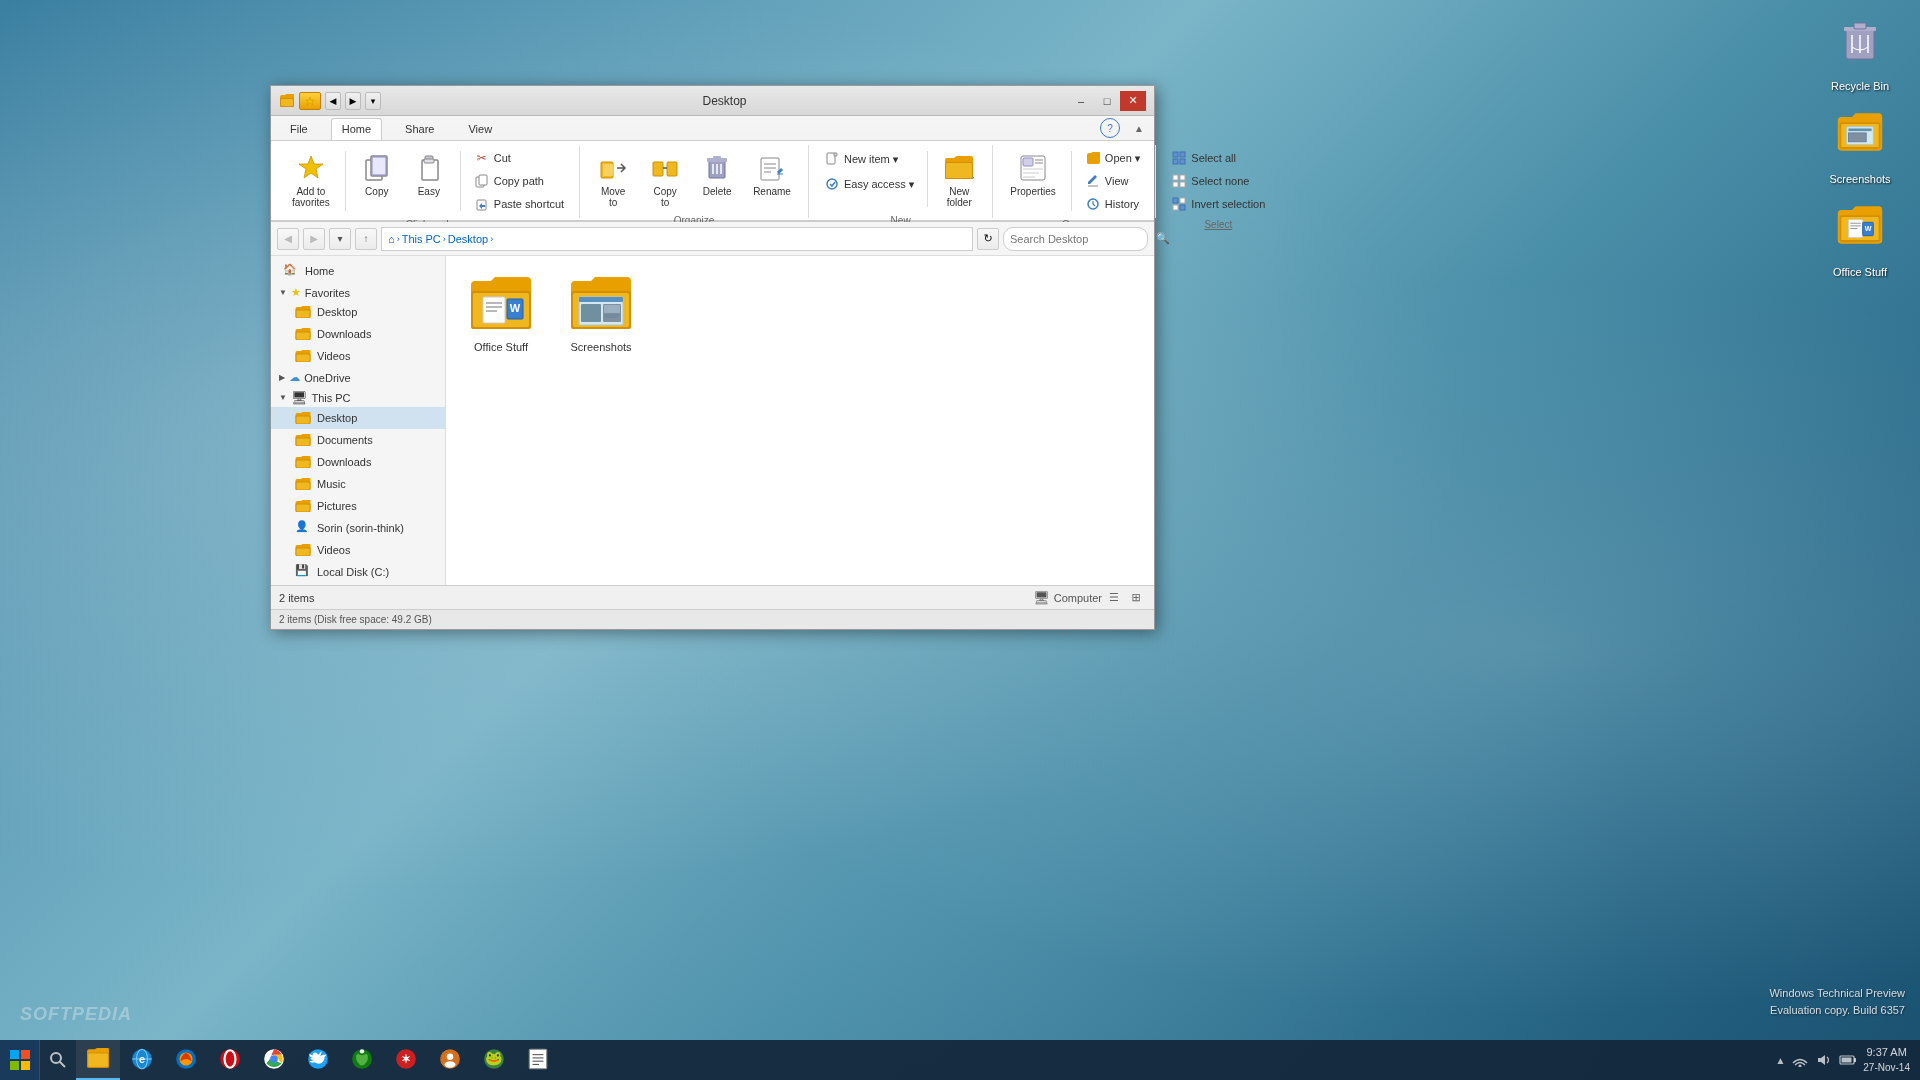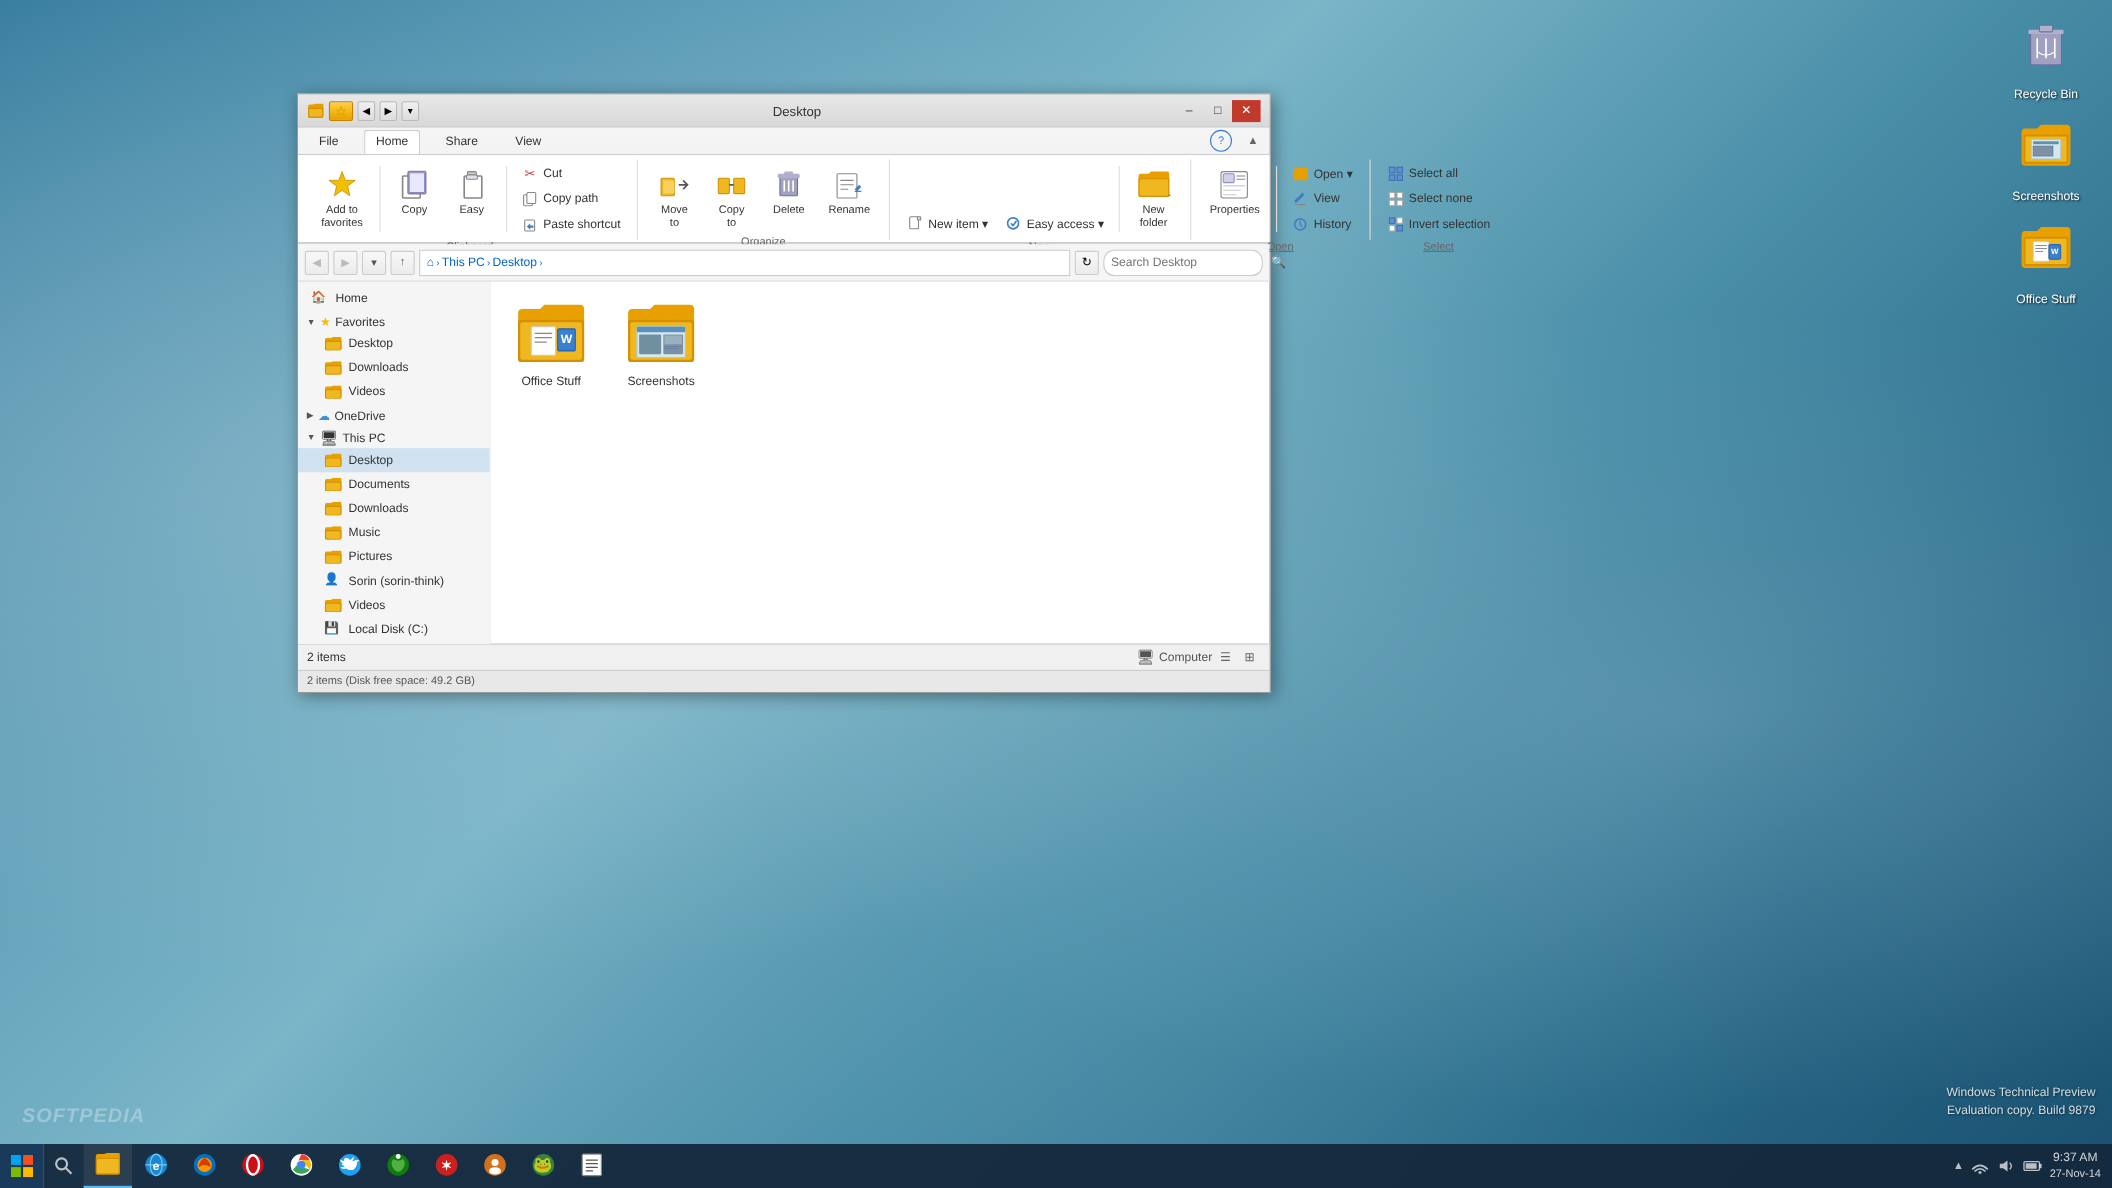--- a/index.html
+++ b/index.html
@@ -628,21 +628,21 @@
       </svg>
     </div>
     <span class="icon-label">Office Stuff</span>
   </div>
 </div>
 
 <div class="softpedia-watermark">SOFTPEDIA</div>
 
 <div class="win-preview-text">
   <div>Windows Technical Preview</div>
-  <div>Evaluation copy. Build 9879</div>
+  <div>Evaluation copy. Build 6357</div>
 </div>
 
 <div class="explorer-window">
 
   <div class="title-bar">
     <div class="title-bar-left">
 
       <div class="title-icon">
         <svg width="16" height="14" viewBox="0 0 16 14">
           <path d="M1 3 Q1 1 3 1 L6 1 L7.5 0 L14 0 Q15 0 15 1 L15 11 Q15 13 13 13 L3 13 Q1 13 1 11 Z" fill="#e8a000"></path>
@@ -790,21 +790,21 @@
               </svg>
             </div>
             <div class="ribbon-big-label">Rename</div>
           </div>
         </div>
         <div class="ribbon-group-label">Organize</div>
       </div>
 
       <div class="ribbon-group">
         <div class="ribbon-items">
-          <div style="display:flex;flex-direction:row;gap:1px;margin-top:44px;">
+          <div style="display:flex;flex-direction:column;gap:1px;">
             <div class="ribbon-btn-small" style="height:24px;">
               <div class="s-icon">
                 <svg width="14" height="14" viewBox="0 0 14 14">
                   <rect x="2" y="1" width="8" height="11" rx="1" fill="white" stroke="#888"></rect>
                   <line x1="9" y1="1" x2="12" y2="4" stroke="#888" stroke-width="1"></line>
                   <rect x="9" y="1" width="3" height="3" rx="0.5" fill="#ddd" stroke="#888"></rect>
                 </svg>
               </div>
               <span>New item ▾</span>
             </div>

